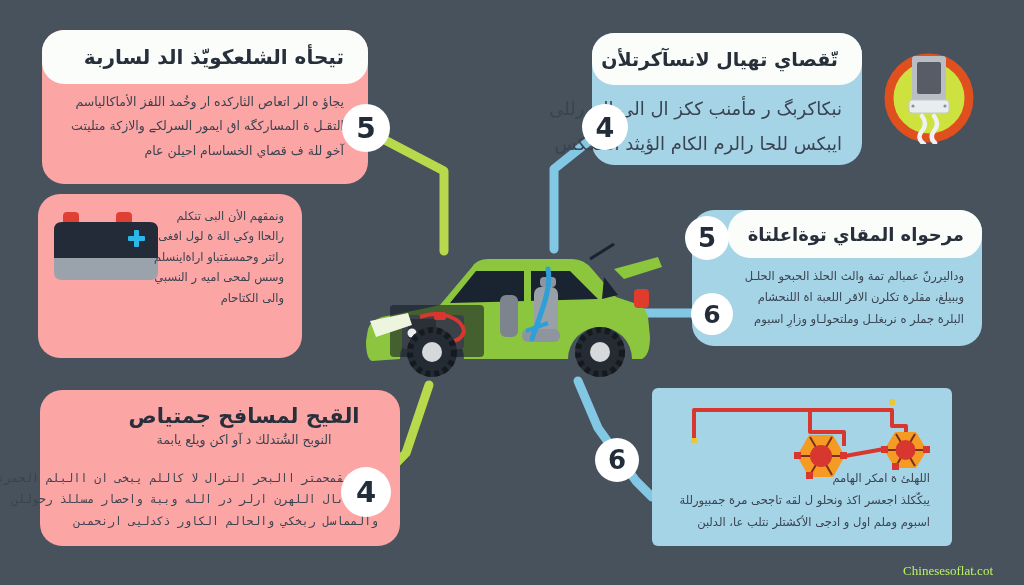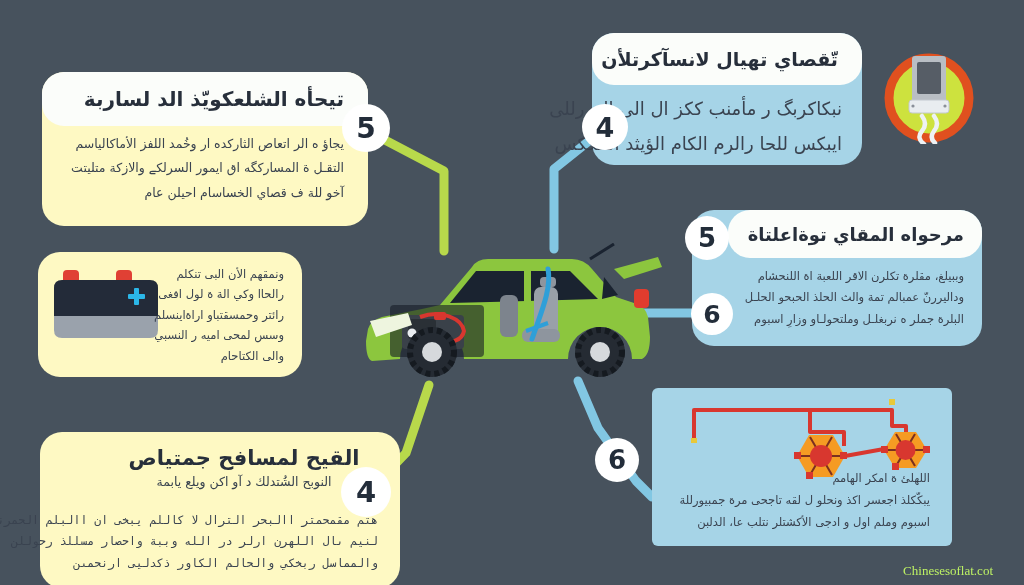--- a/index.html
+++ b/index.html
@@ -5,42 +5,42 @@
   html,body{margin:0;padding:0;}
   body{font-family:"DejaVu Sans",sans-serif;}
   #stage{position:relative;width:1024px;height:585px;background:#47525D;overflow:hidden;}
 
   
   .abs{position:absolute;}
   svg{display:block;}
 
   
   .box{position:absolute;border-radius:22px;}
-  .box.green{background:#fef9c3;margin-top:42px;}
+  .box.green{background:#fca5a5;}
   .box.blue{background:#a6d4e7;}
   .box-header{position:absolute;top:0;left:0;right:0;background:#fbfdfa;border-radius:22px;
               display:flex;align-items:center;justify-content:flex-end;}
   .box-title{font-weight:bold;color:#272f3b;padding:0 24px;direction:rtl;white-space:nowrap;}
   .box-body{direction:rtl;text-align:right;color:#3a4350;}
   .box-body div{white-space:nowrap;}
 
   
   #box-tl{left:42px;top:30px;width:326px;height:154px;}
   #box-tl .box-header{height:54px;}
   #box-tl .box-title{font-size:20px;}
   #box-tl .box-body{position:absolute;top:60px;right:24px;left:24px;font-size:12.5px;line-height:1.95;}
 
   
   #box-tr{left:592px;top:33px;width:270px;height:132px;}
   #box-tr .box-header{height:52px;padding-left:36px;}
   #box-tr .box-title{font-size:19px;}
   #box-tr .box-body{position:absolute;top:58px;right:20px;left:14px;font-size:18px;line-height:1.95;}
 
   
-  #box-ml{left:38px;top:210px;width:264px;height:125px;text-decoration:underline;}
+  #box-ml{left:38px;top:194px;width:264px;height:164px;text-decoration:underline;}
   #box-ml .box-body{position:absolute;top:12px;right:18px;width:140px;font-size:11.5px;line-height:1.78;}
 
   
   #box-mr{left:692px;top:210px;width:290px;height:136px;}
   #box-mr .box-header{left:36px;height:48px;}
   #box-mr .box-title{font-size:18px;padding:0 18px;}
   #box-mr .box-body{position:absolute;top:56px;right:18px;left:14px;font-size:11.5px;line-height:1.85;}
 
   
   #box-bl{left:40px;top:390px;width:312px;height:156px;padding-left:48px;}
@@ -180,22 +180,22 @@
       <div>وسس لمحى اميه ر النسبي</div>
       <div>والى الكتاحام</div>
     </div>
   </div>
 
   <div id="box-mr" class="box blue z3">
     <div class="box-header">
       <div class="box-title">مرحواه المقاي توةاعلتاة</div>
     </div>
     <div class="box-body">
+      <div>وداليررنّ عمبالم تمة والث الحلذ الحبحو الحلـل</div>
       <div>وببيلغ، مقلرة تكلرن الاقر اللعبة اة اللنحشام</div>
-      <div>وداليررنّ عمبالم تمة والث الحلذ الحبحو الحلـل</div>
       <div>البلرة جملر ه نربغلـل وملتحولـاو وزارِ اسبوم</div>
     </div>
   </div>
 
   <div id="box-bl" class="box green z3">
     <div class="bl-title">القيح لمسافح جمتياص</div>
     <div class="bl-sub">النوبح الشُتدلك د آو اكن ويلع يابمة</div>
     <div class="box-body">
       <div>هتم مقمحمتر االبحر الترال لا كاللم يبخى ان االبلم الحمرنام</div>
       <div>لنيم ىال اللهرن ارلر در الله وببة واحصار مسللذ رحوللن</div>

